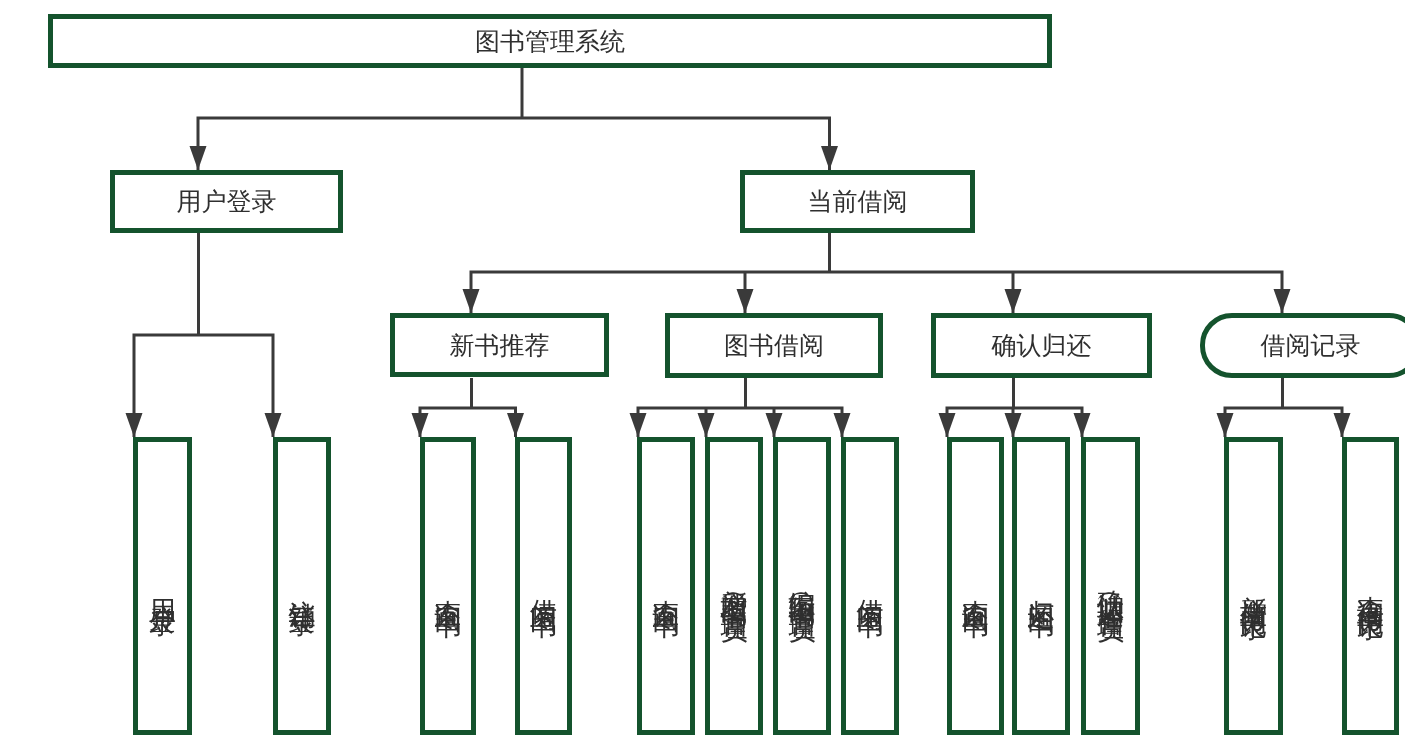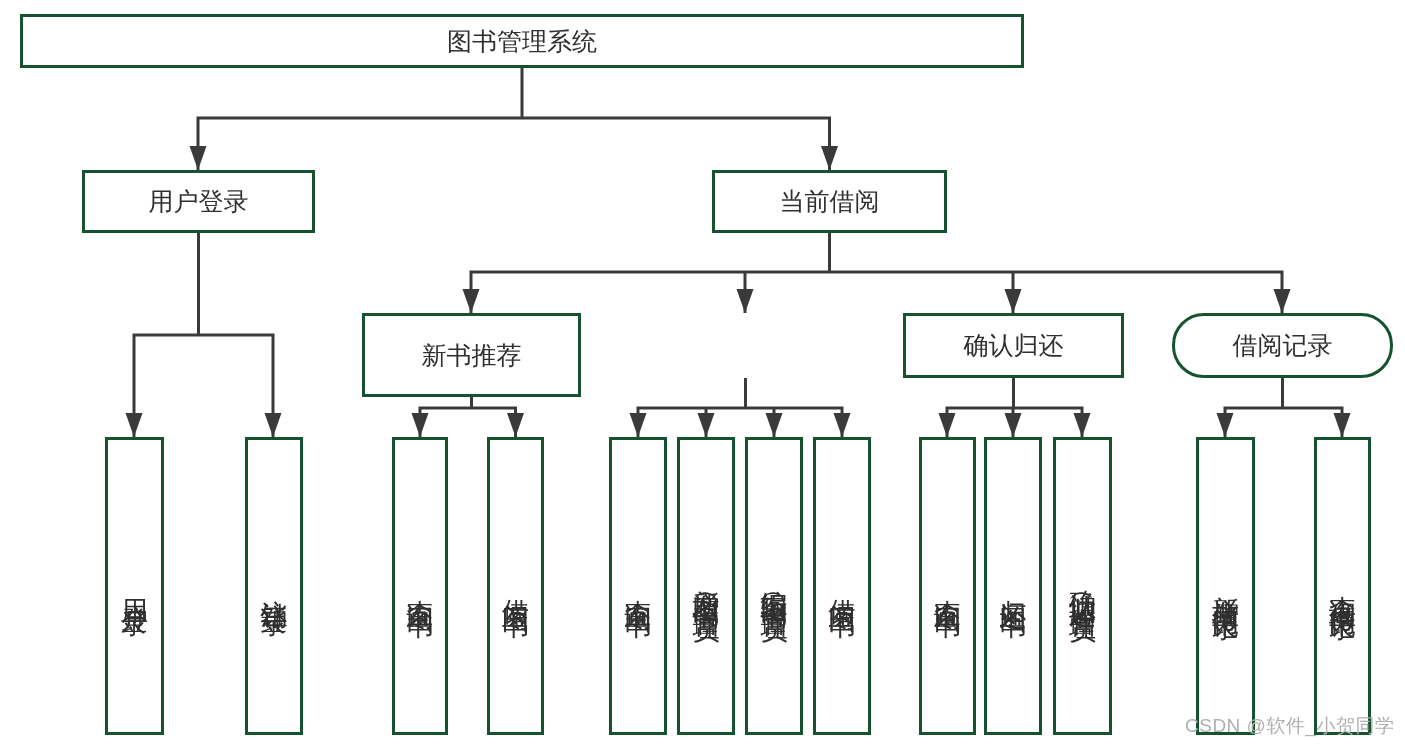--- a/index.html
+++ b/index.html
@@ -7,29 +7,30 @@
     position:relative;
     width:1405px;height:747px;
     background:#ffffff;
     font-family:"Liberation Sans","DejaVu Sans",sans-serif;
     overflow:hidden;
   }
   .wires{position:absolute;left:0;top:0;width:1405px;height:747px;}
   .box{
     position:absolute;
     box-sizing:border-box;
-    border:3px solid #14532d;
+    border:5px solid #14532d;
     background:#ffffff;
     display:flex;
     align-items:center;
     justify-content:center;
     font-size:25px;
     color:#2f2f2f;
     text-align:center;
     white-space:nowrap;
+    margin-left:28px;
   }
   .vbox{
     writing-mode:vertical-rl;
     text-orientation:mixed;
     font-size:27px;
     letter-spacing:4px;
     white-space:normal;
   }
   .watermark{
     position:absolute;
@@ -96,21 +97,22 @@
       <polygon points="1216.5,413 1233.5,413 1225,437"></polygon>
       <polygon points="1333.5,413 1350.5,413 1342,437"></polygon>
     </g>
   </svg>
 
   <div class="box" style="left:20px;top:14px;width:1004px;height:54px;">图书管理系统</div>
 
   <div class="box" style="left:82px;top:170px;width:233px;height:63px;">用户登录</div>
   <div class="box" style="left:712px;top:170px;width:235px;height:63px;">当前借阅</div>
 
-  <div class="box" style="left:362px;top:313px;width:219px;height:84px;">新书推荐</div>
+  <div class="box" style="left:362px;top:313px;width:219px;height:64px;">新书推荐</div>
+  <div class="box" style="left:637px;top:313px;width:218px;height:65px;">图书借阅</div>
   <div class="box" style="left:903px;top:313px;width:221px;height:65px;">确认归还</div>
   <div class="box" style="left:1172px;top:313px;width:221px;height:65px;border-radius:32px;">借阅记录</div>
 
   <div class="box vbox" style="left:105px;top:437px;width:59px;height:298px;">用户登录</div>
   <div class="box vbox" style="left:245px;top:437px;width:58px;height:298px;">注销登录</div>
 
   <div class="box vbox" style="left:392px;top:437px;width:56px;height:298px;">查询图书</div>
   <div class="box vbox" style="left:487px;top:437px;width:57px;height:298px;">借阅图书</div>
 
   <div class="box vbox" style="left:609px;top:437px;width:58px;height:298px;">查询图书</div>
@@ -118,15 +120,14 @@
   <div class="box vbox" style="left:745px;top:437px;width:58px;height:298px;">编辑图书（管理员）</div>
   <div class="box vbox" style="left:813px;top:437px;width:58px;height:298px;">借阅图书</div>
 
   <div class="box vbox" style="left:919px;top:437px;width:57px;height:298px;">查询图书</div>
   <div class="box vbox" style="left:984px;top:437px;width:58px;height:298px;">归还图书</div>
   <div class="box vbox" style="left:1053px;top:437px;width:59px;height:298px;">确认归还（管理员）</div>
 
   <div class="box vbox" style="left:1196px;top:437px;width:59px;height:298px;">新增借阅记录</div>
   <div class="box vbox" style="left:1314px;top:437px;width:57px;height:298px;">查询借阅记录</div>
 
-  <div class="watermark">CSDN @软件_小贺同学</div>
 
 </div>
 
 </body></html>

